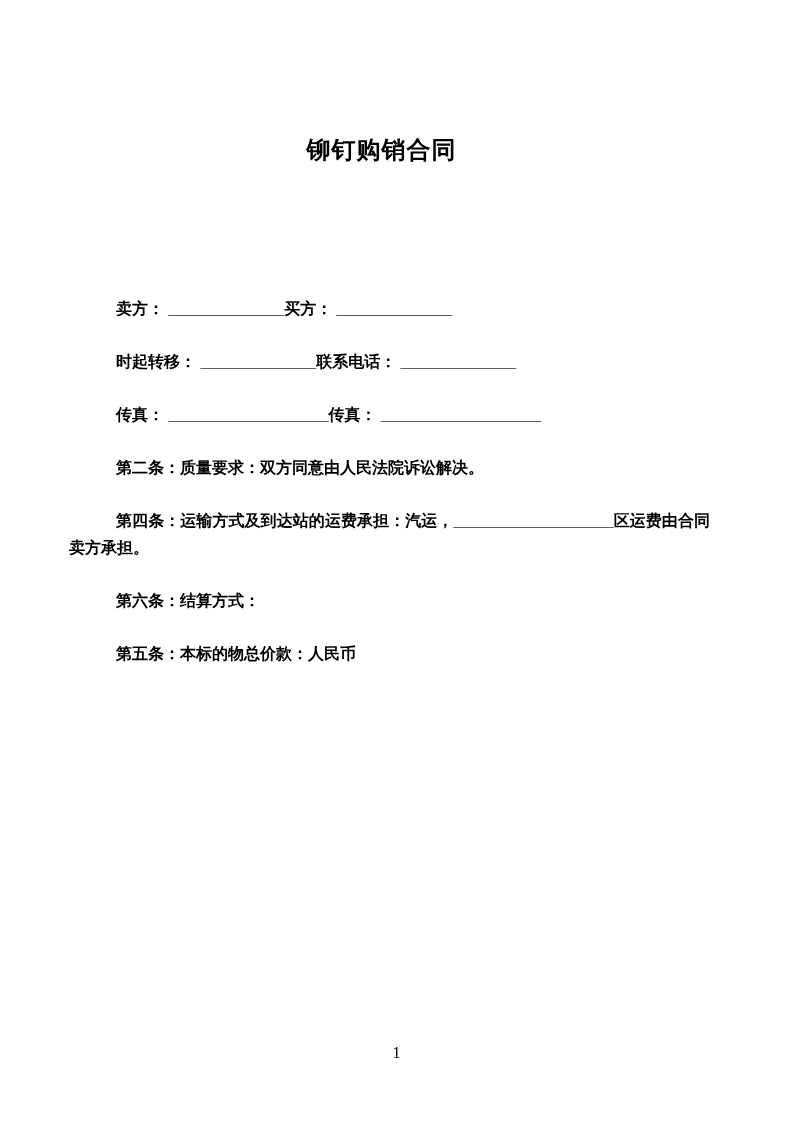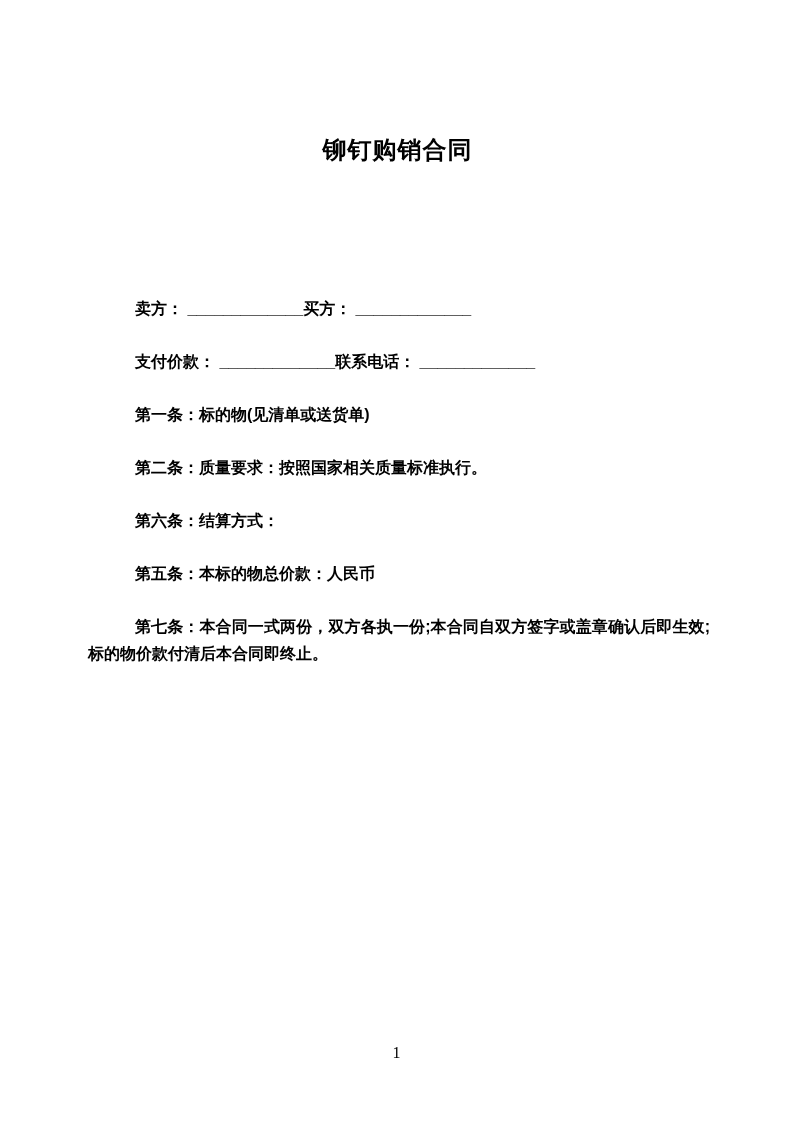--- a/index.html
+++ b/index.html
@@ -8,35 +8,35 @@
     position: relative;
     width: 793px;
     height: 1122px;
     margin: 0 auto;
     background: #ffffff;
     color: #000000;
     font-family: "Liberation Sans", sans-serif;
     overflow: hidden;
   }
   .content {
-    padding: 130px 83px 0 85px;
+    padding: 130px 83px 0 53px;
   }
   .doc-title {
     font-size: 24px;
     font-weight: bold;
     text-align: center;
     line-height: 40px;
     margin: 0 0 125px 0;
     letter-spacing: 1px;
   }
   .para {
     font-size: 16px;
     font-weight: bold;
     line-height: 27px;
-    margin: 0 0 26px 3px;
+    margin: 0 0 26px 16px;
     text-indent: 47px;
     white-space: pre-wrap;
     word-break: break-all;
     text-align: justify;
   }
   .page-number {
     position: absolute;
     left: 0;
     right: 0;
     top: 1044px;
@@ -50,32 +50,32 @@
 </head>
 <body>
 
 <div class="page">
   <div class="content">
 
     <h1 class="doc-title">铆钉购销合同</h1>
 
     <p class="para">卖方： _____________买方： _____________</p>
 
-    <p class="para">支付价款： _____________联系电话： _____________</p>
+    <p class="para">时起转移： _____________联系电话： _____________</p>
+
+    <p class="para">传真： __________________传真： __________________</p>
 
 
-    <p class="para"><span>第一条：</span><span>标的物(见清单或送货单)</span></p>
-
-    <p class="para"><span>第二条：</span><span>质量要求：按照国家相关质量标准执行。</span></p>
+    <p class="para"><span>第二条：</span><span>质量要求：双方同意由人民法院诉讼解决。</span></p>
 
 
+    <p class="para"><span>第四条：</span><span>运输方式及到达站的运费承担：汽运，__________________区运费由合同卖方承担。</span></p>
 
     <p class="para"><span>第六条：</span><span>结算方式：</span></p>
 
     <p class="para"><span>第五条：</span><span>本标的物总价款：人民币</span></p>
 
-    <p class="para"><span>第七条：</span><span>本合同一式两份，双方各执一份;本合同自双方签字或盖章确认后即生效;标的物价款付清后本合同即终止。</span></p>
 
 
   </div>
 
   <div class="page-number">1</div>
 </div>
 
 </body></html>

